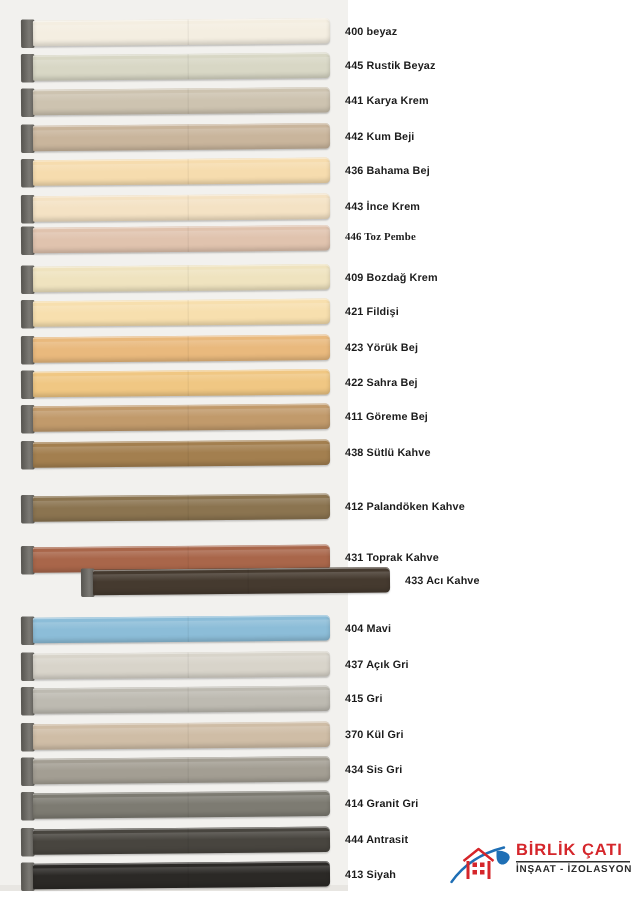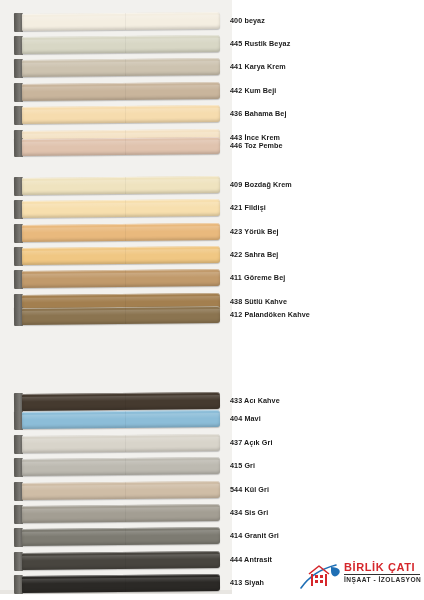--- a/index.html
+++ b/index.html
@@ -205,21 +205,21 @@
         </div>
         <div class="label">436 Bahama Bej</div>
       </div>
       <div class="row" style="top: 128.75px;">
         <div class="stick-wrap">
           <div class="cap"></div>
           <div class="stick" style="background: rgb(244, 226, 196);"></div>
         </div>
         <div class="label">443 İnce Krem</div>
       </div>
-      <div class="row" style="top: 137px;">
+      <div class="row" style="top: 150px; font-family: Liberation Serif, serif;">
         <div class="stick-wrap">
           <div class="cap"></div>
           <div class="stick" style="background: rgb(224, 195, 174);"></div>
         </div>
         <div class="label">446 Toz Pembe</div>
       </div>
       <div class="row" style="top: 175.65px; text-align: center;">
         <div class="stick-wrap">
           <div class="cap"></div>
           <div class="stick" style="background: rgb(239, 227, 191);"></div>
@@ -254,28 +254,35 @@
         </div>
         <div class="label">411 Göreme Bej</div>
       </div>
       <div class="row" style="top: 292.9px;">
         <div class="stick-wrap">
           <div class="cap"></div>
           <div class="stick" style="background: rgb(163, 127, 79);"></div>
         </div>
         <div class="label">438 Sütlü Kahve</div>
       </div>
-      <div class="row" style="top: 306px; text-align: center;">
+      <div class="row" style="top: 329px; text-align: center;">
         <div class="stick-wrap">
           <div class="cap"></div>
           <div class="stick" style="background: rgb(139, 116, 80);"></div>
         </div>
         <div class="label">412 Palandöken Kahve</div>
       </div>
-      <div class="row" style="top: 392px;">
+      <div class="row" style="top: 363.25px;">
+        <div class="stick-wrap">
+          <div class="cap"></div>
+          <div class="stick" style="background: rgb(169, 102, 74);"></div>
+        </div>
+        <div class="label">431 Toprak Kahve</div>
+      </div>
+      <div class="row" style="top: 378px; margin-left: 40px;">
         <div class="stick-wrap">
           <div class="cap"></div>
           <div class="stick" style="background: rgb(69, 58, 47);"></div>
         </div>
         <div class="label">433 Acı Kahve</div>
       </div>
       <div class="row" style="top: 410.15px;">
         <div class="stick-wrap">
           <div class="cap"></div>
           <div class="stick" style="background: rgb(140, 189, 216);"></div>
@@ -294,21 +301,21 @@
           <div class="cap"></div>
           <div class="stick" style="background: rgb(189, 186, 177);"></div>
         </div>
         <div class="label">415 Gri</div>
       </div>
       <div class="row" style="top: 480.5px;">
         <div class="stick-wrap">
           <div class="cap"></div>
           <div class="stick" style="background: rgb(207, 189, 166);"></div>
         </div>
-        <div class="label">544 Kül Gri</div>
+        <div class="label">370 Kül Gri</div>
       </div>
       <div class="row" style="top: 503.95px;">
         <div class="stick-wrap">
           <div class="cap"></div>
           <div class="stick" style="background: rgb(163, 158, 147);"></div>
         </div>
         <div class="label">434 Sis Gri</div>
       </div>
       <div class="row" style="top: 527.4px;">
         <div class="stick-wrap">

